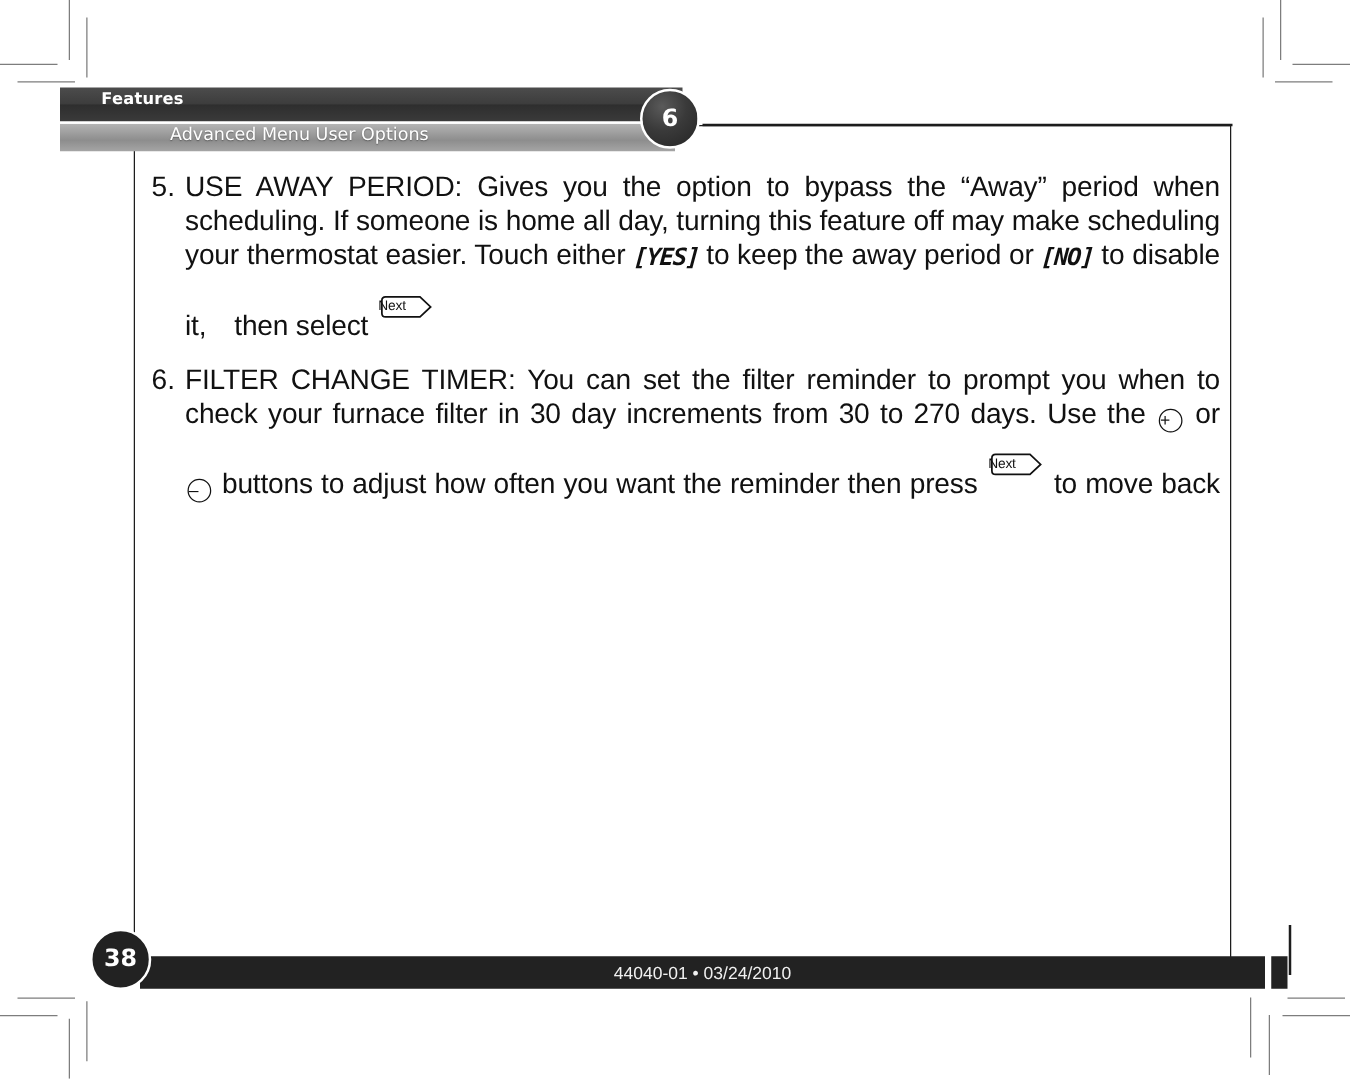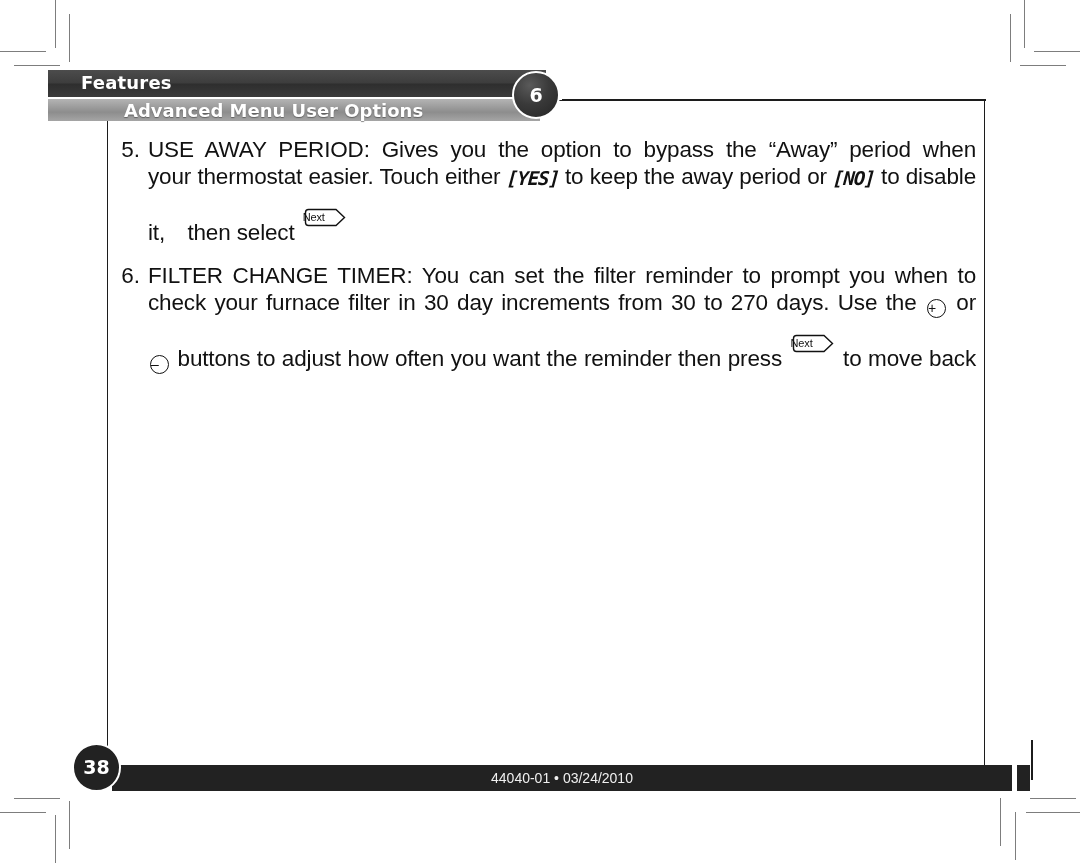--- a/index.html
+++ b/index.html
@@ -49,41 +49,41 @@
     top: 0;
     width: 498px;
     height: 27px;
     background: linear-gradient(to bottom, #4c4c4c 0%, #3d3d3d 48%, #2e2e2e 52%, #3a3a3a 100%);
   }
   #header-title {
     position: absolute;
     left: 33px;
     top: 2px;
     color: #ffffff;
-    font-size: 18px;
+    font-size: 13px;
     font-weight: bold;
     letter-spacing: 0.2px;
     font-family: "DejaVu Sans", sans-serif;
   }
   #header-sub-bar {
     position: absolute;
     left: 0;
     top: 28px;
     width: 492px;
     height: 22px;
     background: linear-gradient(to bottom, #b4b4b4 0%, #9a9a9a 40%, #8d8d8d 60%, #a5a5a5 100%);
     border-top: 1.5px solid #ffffff;
   }
   #header-subtitle {
     position: absolute;
-    left: 76px;
+    left: 88px;
     top: 1px;
     color: #ffffff;
-    font-size: 18px;
-    font-weight: bold;
+    font-size: 14px;
+    font-weight: normal;
     font-family: "DejaVu Sans", sans-serif;
     text-shadow: 0 1px 1px rgba(60,60,60,0.6);
   }
   #chapter-badge {
     position: absolute;
     left: 512px;
     top: 71px;
     width: 48px;
     height: 48px;
     border-radius: 50%;
@@ -312,20 +312,21 @@
 <div id="chapter-badge">
   <span id="chapter-badge-label">6</span>
 </div>
 <div id="header-rule"></div>
 
 <div id="content">
     <div class="item">
       <div class="item-number">5.</div>
       <div class="item-body">
         <span class="tline"><span>USE AWAY PERIOD: Gives you the option to bypass the “Away” period when</span></span>
+        <span class="tline"><span>scheduling. If someone is home all day, turning this feature off may make scheduling</span></span>
         <span class="tline"><span>your thermostat easier. Touch either </span><span class="lcd">[YES]</span><span> to keep the away period or </span><span class="lcd">[NO]</span><span> to disable</span></span>
         <span class="tline loose"><span>it, then select </span><span class="btn-next"><svg width="44" height="19" viewBox="0 0 44 19" xmlns="http://www.w3.org/2000/svg">
               <path d="M2.5 4.5 Q2.5 1.5 5.5 1.5 L33 1.5 L41.5 9.5 L33 17.5 L5.5 17.5 Q2.5 17.5 2.5 14.5 Z" fill="none" stroke="#111111" stroke-width="1.4"></path>
             </svg><span class="lbl">Next</span></span></span>
       </div>
     </div>
     <div class="item">
       <div class="item-number">6.</div>
       <div class="item-body">
         <span class="tline"><span>FILTER CHANGE TIMER: You can set the filter reminder to prompt you when to</span></span>

